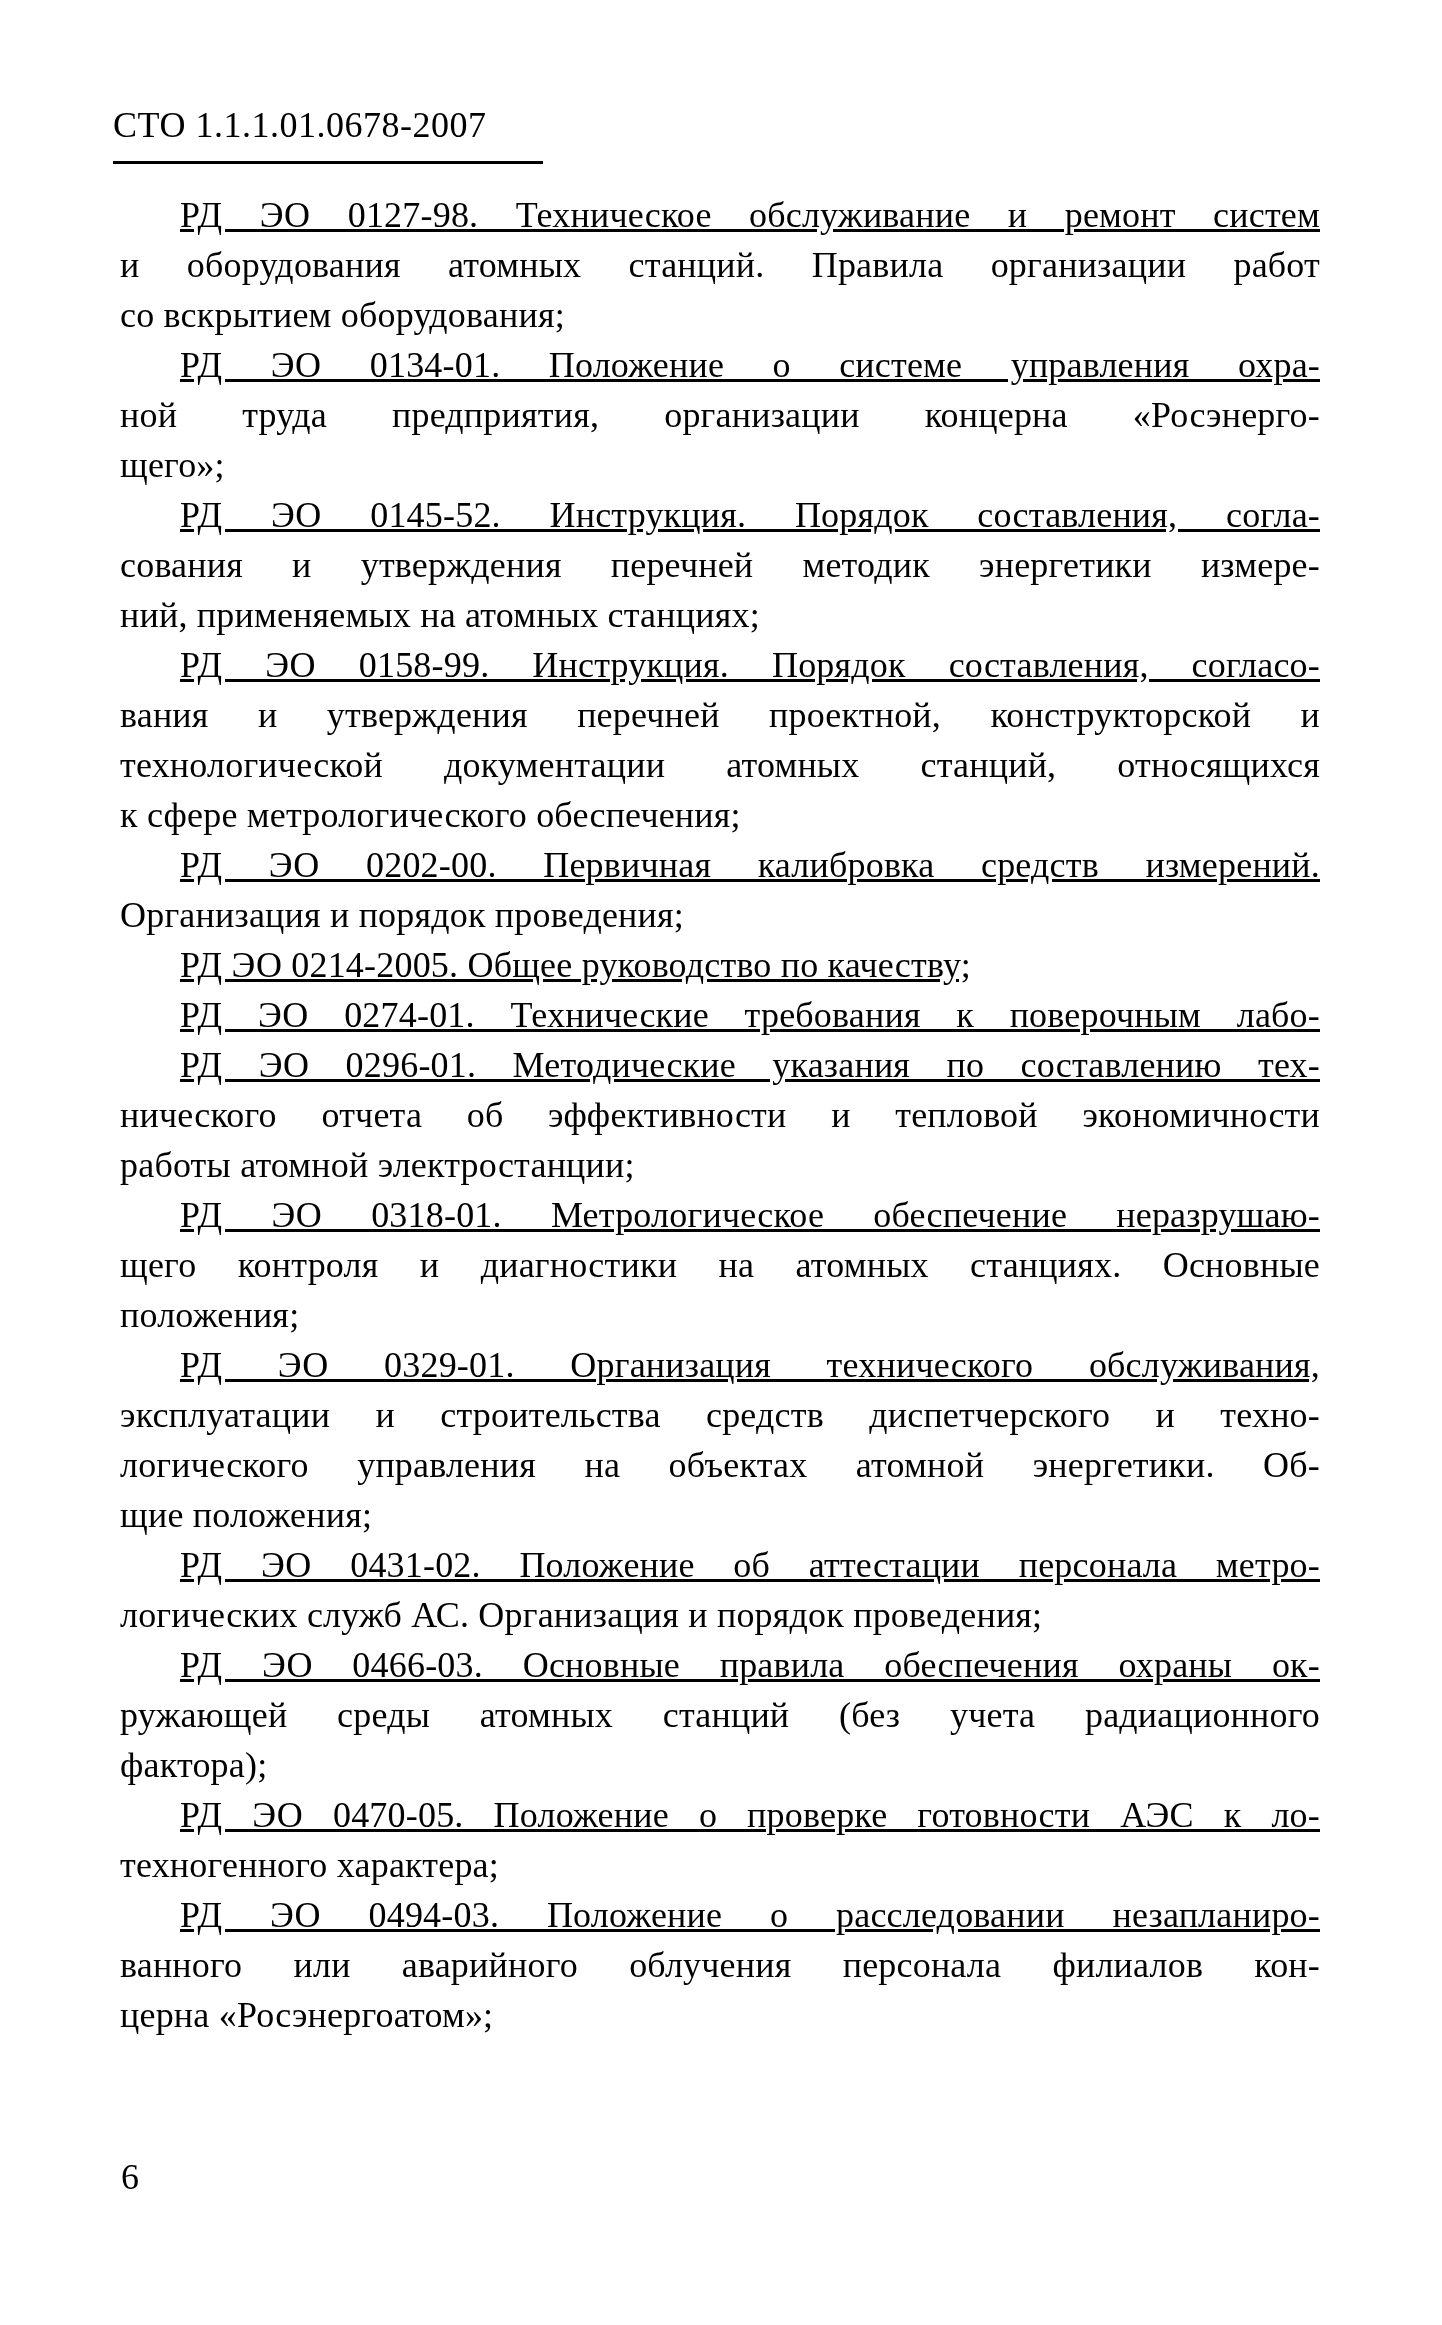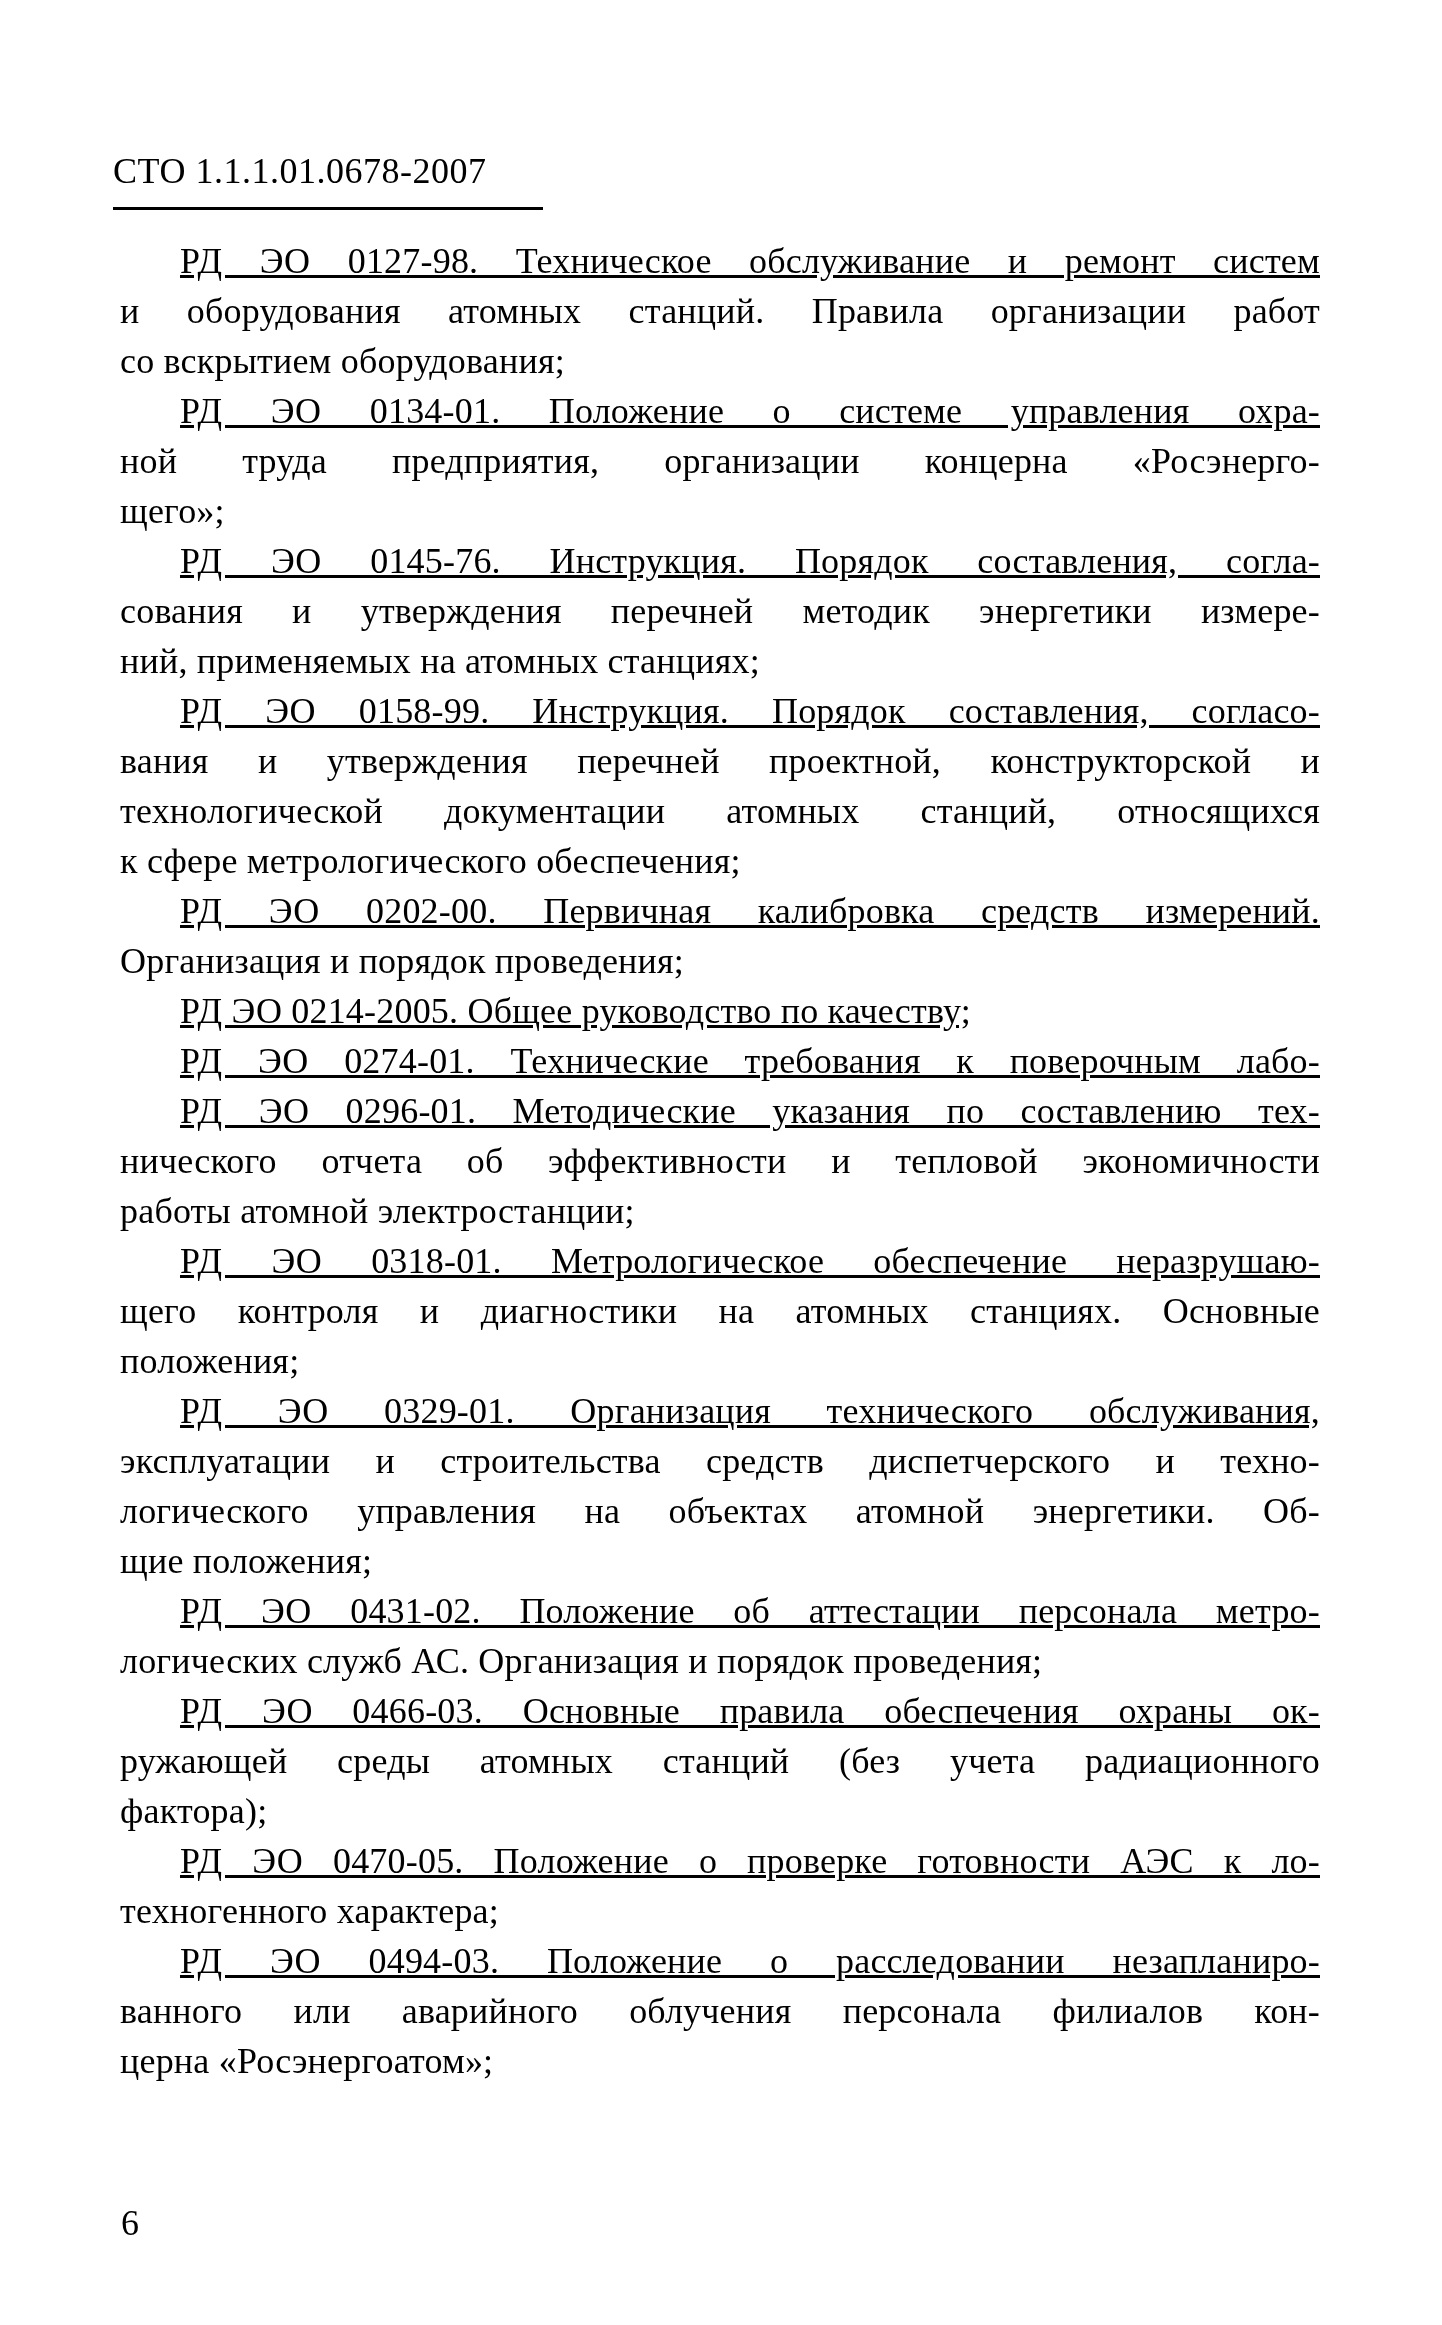--- a/index.html
+++ b/index.html
@@ -7,21 +7,20 @@
     width: 1442px; height: 2325px;
     background: #ffffff;
     font-family: "Liberation Serif", serif;
     color: #000000;
     position: relative;
   }
   .page {
     position: absolute; inset: 0;
     background: #ffffff;
     overflow: hidden;
-    margin-top: 46px;
   }
   .header {
     position: absolute;
     left: 113px; top: 102px;
     font-size: 36px;
     line-height: 46px;
     letter-spacing: 0.5px;
     white-space: nowrap;
   }
   .header-rule {
@@ -68,21 +67,21 @@
       <div class="line last">со вскрытием оборудования;</div>
     </div>
 
     <div>
       <div class="line indent">РД ЭО 0134-01. Положение о системе управления охра-</div>
       <div class="line">ной труда предприятия, организации концерна «Росэнерго-</div>
       <div class="line last">щего»;</div>
     </div>
 
     <div>
-      <div class="line indent">РД ЭО 0145-76. Инструкция. Порядок составления, согла-</div>
+      <div class="line indent">РД ЭО 0145-52. Инструкция. Порядок составления, согла-</div>
       <div class="line">сования и утверждения перечней методик энергетики измере-</div>
       <div class="line last">ний, применяемых на атомных станциях;</div>
     </div>
 
     <div>
       <div class="line indent">РД ЭО 0158-99. Инструкция. Порядок составления, согласо-</div>
       <div class="line">вания и утверждения перечней проектной, конструкторской и</div>
       <div class="line">технологической документации атомных станций, относящихся</div>
       <div class="line last">к сфере метрологического обеспечения;</div>
     </div>

